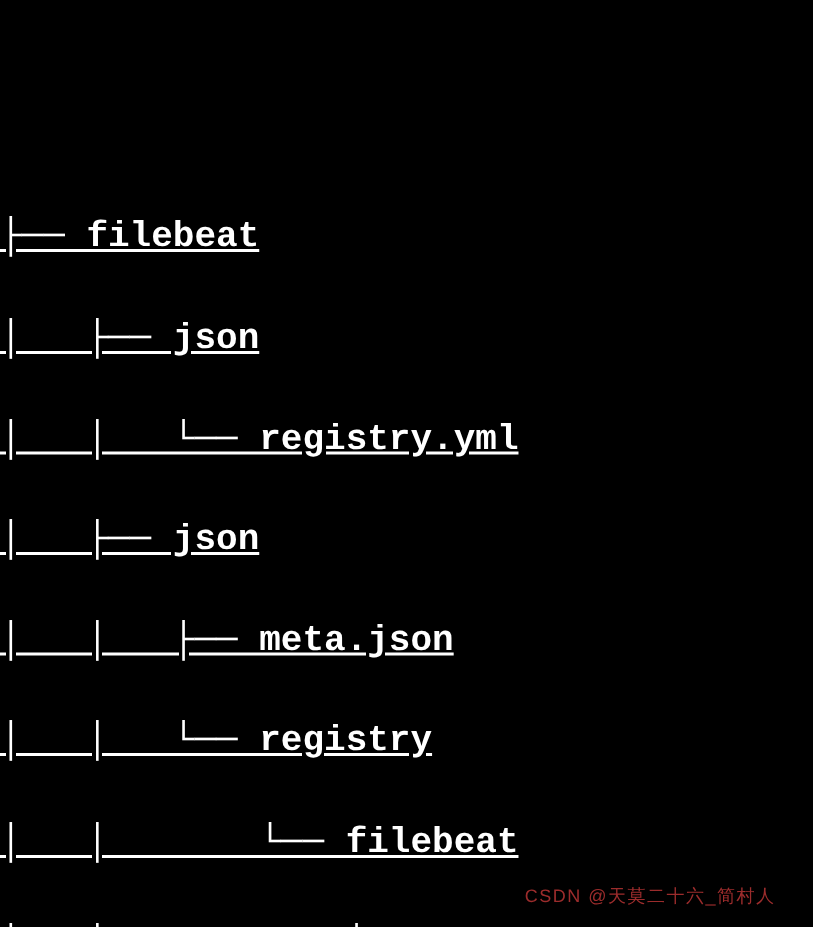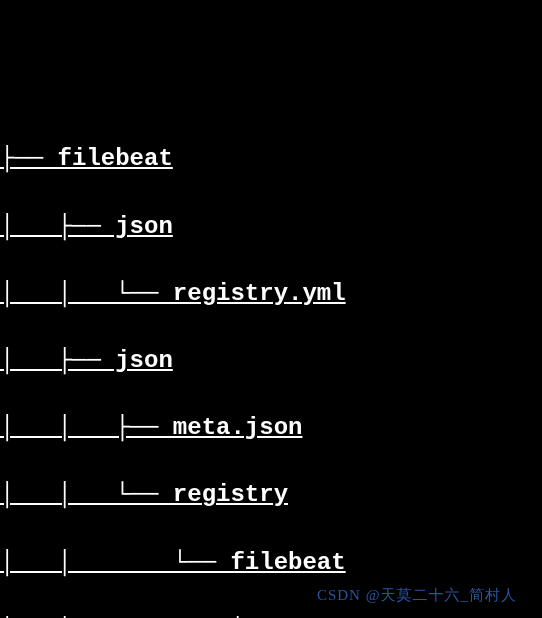--- a/index.html
+++ b/index.html
@@ -22,24 +22,24 @@
       position: relative;
     }
     .tree-line {
       display: block;
       text-decoration: underline;
     }
     .watermark {
       position: absolute;
       bottom: 12px;
       right: 25px;
-      color: #3b82f6;
-      font-size: 15px;
+      color: #ef4444;
+      font-size: 12px;
       font-weight: normal;
-      font-family: Liberation Serif, serif;
+      font-family: Liberation Sans, sans-serif;
       opacity: 0.65;
       letter-spacing: 1px;
     }
   </style>
 </head>
 <body>
 
 
 
 <span class="tree-line">├── filebeat</span>

